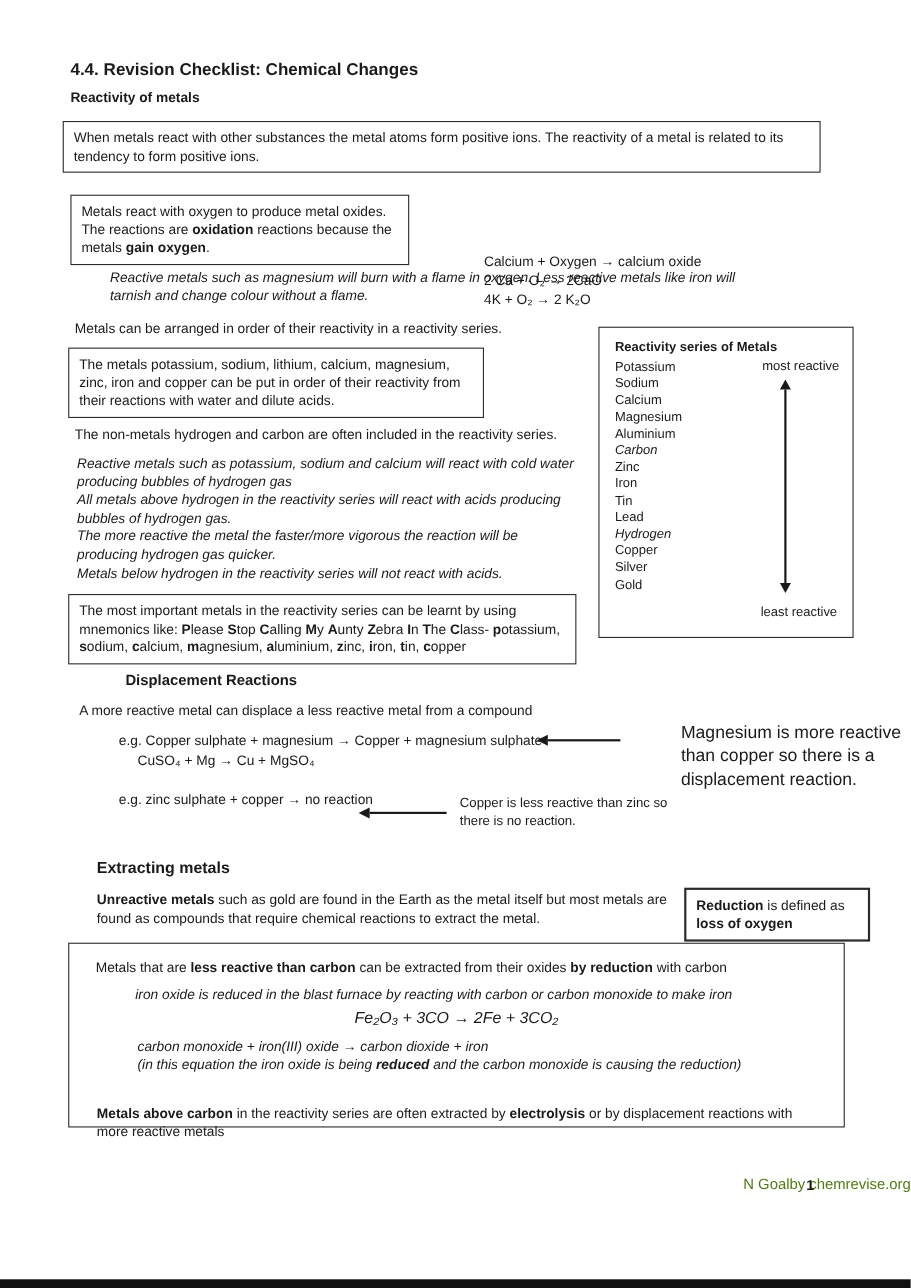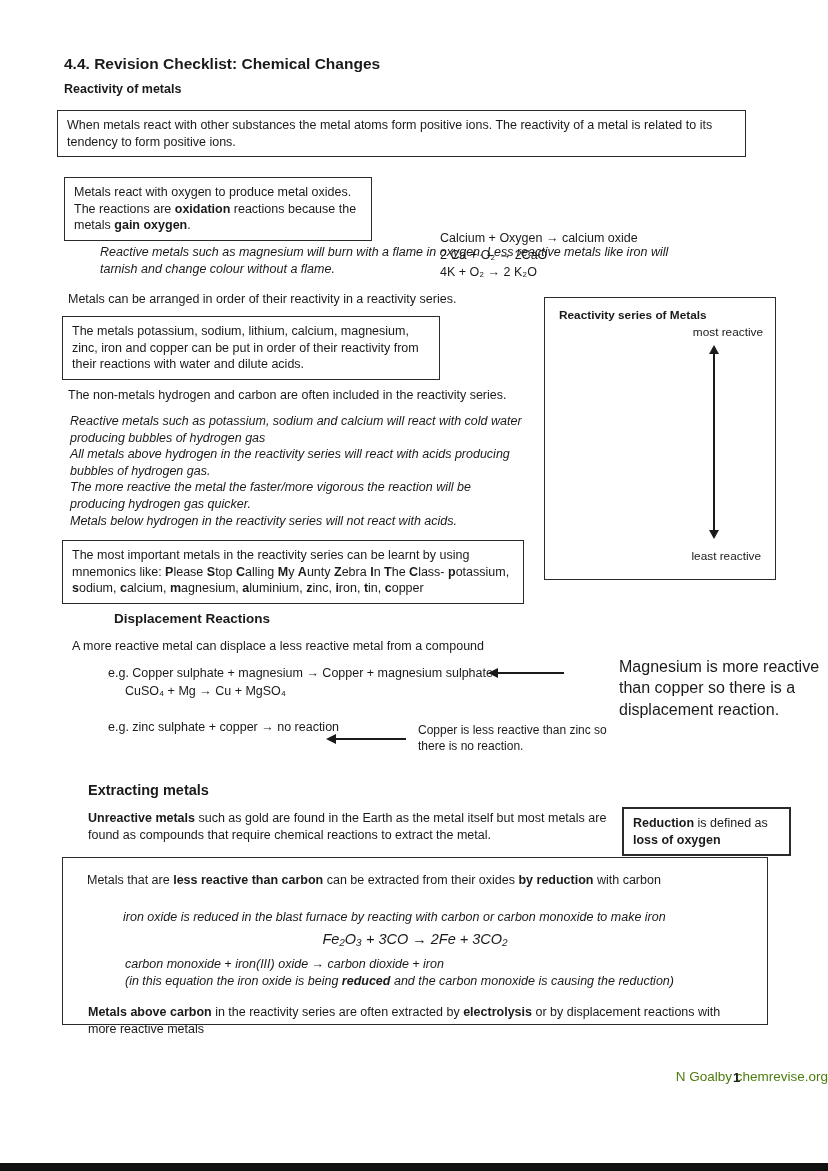--- a/index.html
+++ b/index.html
@@ -76,20 +76,36 @@
 
   <p class="abs" style="left:68px; top:291px;">Metals can be arranged in order of their reactivity in a reactivity series.</p>
 
   <div class="abs box" style="left:62px; top:316px; width:378px;">
     <p>The metals potassium, sodium, lithium, calcium, magnesium, zinc, iron and copper can be put in order of their reactivity from their reactions with water and dilute acids.</p>
   </div>
 
   <div class="abs box panel-small" style="left:544px; top:297px; width:232px; height:283px; padding:0;">
     <p class="abs b" style="left:14px; top:10px; font-size:11.8px;">Reactivity series of Metals</p>
     <p class="abs" style="right:12px; top:27px;">most reactive</p>
+    <ul class="abs metal-list" style="left:14px; top:28px;">
+      <li>Potassium</li>
+      <li>Sodium</li>
+      <li>Calcium</li>
+      <li>Magnesium</li>
+      <li>Aluminium</li>
+      <li class="i">Carbon</li>
+      <li>Zinc</li>
+      <li>Iron</li>
+      <li>Tin</li>
+      <li>Lead</li>
+      <li class="i">Hydrogen</li>
+      <li>Copper</li>
+      <li>Silver</li>
+      <li>Gold</li>
+    </ul>
     <div class="v-arrow" style="left:168px; top:56px; height:176px;"></div>
     <p class="abs" style="right:14px; bottom:14px;">least reactive</p>
   </div>
 
   <p class="abs" style="left:68px; top:387px;">The non-metals hydrogen and carbon are often included  in the reactivity series.</p>
 
   <div class="abs i" style="left:70px; top:413px; width:452px; line-height:16.6px;">
     <p>Reactive metals such as potassium, sodium and calcium will react with cold water producing bubbles of hydrogen gas</p>
     <p>All metals above hydrogen in the reactivity series will react with acids producing bubbles of hydrogen gas.</p>
     <p>The more reactive the metal the faster/more vigorous the reaction will be producing hydrogen gas quicker.</p>
@@ -113,21 +129,21 @@
   <p class="abs" style="left:418px; top:723px; width:200px; font-size:12px;">Copper is less reactive than zinc so there is no reaction.</p>
 
   <h3 class="abs sechead2" style="left:88px; top:781px;">Extracting metals</h3>
   <p class="abs" style="left:88px; top:810px; width:535px;"><b>Unreactive metals</b> such as gold are found in the Earth as the metal itself but most metals are found as compounds that require chemical reactions to extract the metal.</p>
   <div class="abs box" style="left:622px; top:807px; width:169px; border-width:2px;">
     <p><b>Reduction</b> is defined as <b>loss of oxygen</b></p>
   </div>
 
   <div class="abs box" style="left:62px; top:857px; width:706px; height:168px; padding:0;">
     <p style="margin:14px 0 0 24px;">Metals that are <b>less reactive than carbon</b> can be extracted from their oxides <b>by reduction</b> with carbon</p>
-    <p class="i" style="margin:20px 0 0 60px;">iron oxide is reduced in the blast furnace by reacting with carbon or carbon monoxide to make iron</p>
+    <p class="i" style="margin:7px 0 0 60px;">iron oxide is reduced in the blast furnace by reacting with carbon or carbon monoxide to make iron</p>
     <p class="eqn-big" style="margin:5px 0 0 0;">Fe₂O₃ +  3CO → 2Fe  + 3CO₂</p>
     <p class="i" style="margin:6px 0 0 62px;">carbon monoxide + iron(III) oxide →  carbon dioxide + iron</p>
     <p class="i" style="margin:1px 0 0 62px;">(in this equation the iron oxide is being <b>reduced</b> and the carbon monoxide is causing the reduction)</p>
   </div>
 
   <p class="abs" style="left:88px; top:1004px; width:650px;"><b>Metals above carbon</b> in the reactivity series are often extracted by <b>electrolysis</b> or by displacement reactions with more reactive metals</p>
 
   <p class="abs footer" style="left:0; top:1068px; width:828px;">N Goalby chemrevise.org</p>
   <p class="abs pagenum" style="left:733px; top:1069px;">1</p>
 

